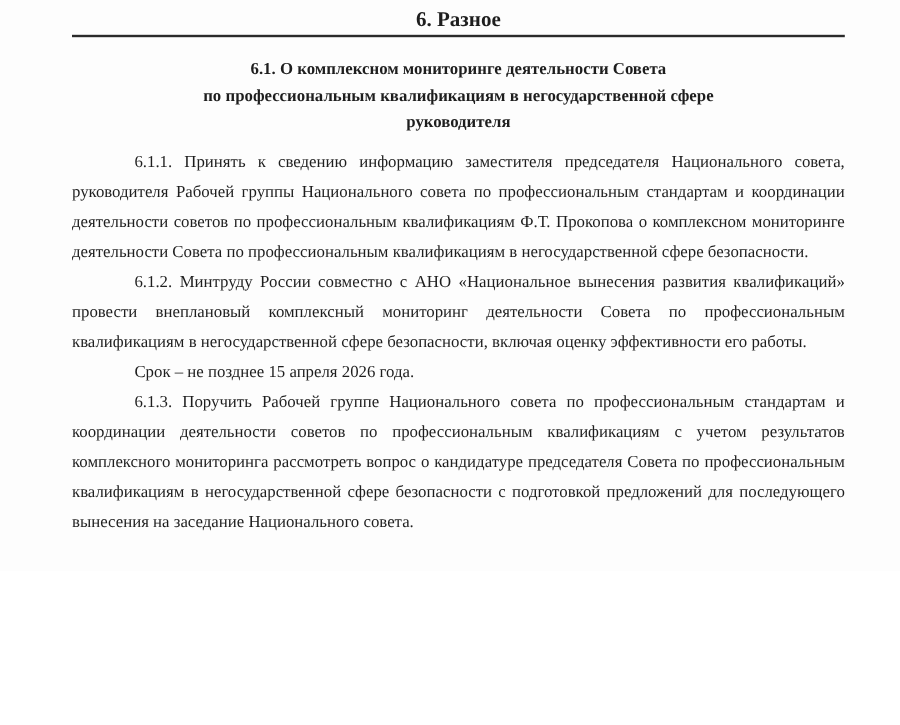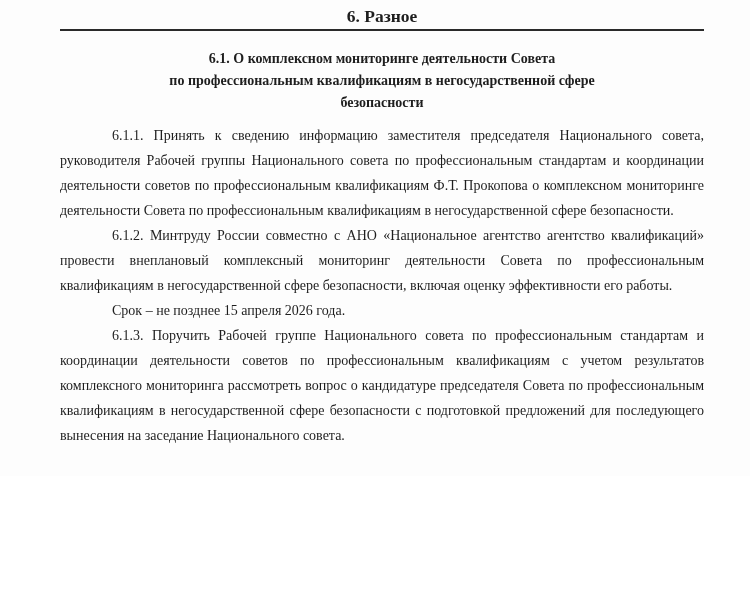--- a/index.html
+++ b/index.html
@@ -57,24 +57,24 @@
 <div class="page">
   <div class="column">
 
     <div class="section-header">
       <span>6. Разное</span>
     </div>
 
     <div class="subsection-title">
       <div class="title-line">6.1. О комплексном мониторинге деятельности Совета</div>
       <div class="title-line">по профессиональным квалификациям в негосударственной сфере</div>
-      <div class="title-line">безопасности</div>
+      <div class="title-line">руководителя</div>
     </div>
 
     <div class="body-text">
       <p>6.1.1. Принять к сведению информацию заместителя председателя Национального совета, руководителя Рабочей группы Национального совета по профессиональным стандартам и координации деятельности советов по профессиональным квалификациям Ф.Т. Прокопова о комплексном мониторинге деятельности Совета по профессиональным квалификациям в негосударственной сфере безопасности.</p>
-      <p>6.1.2. Минтруду России совместно с АНО «Национальное агентство агентство квалификаций» провести внеплановый комплексный мониторинг деятельности Совета по профессиональным квалификациям в негосударственной сфере безопасности, включая оценку эффективности его работы.</p>
+      <p>6.1.2. Минтруду России совместно с АНО «Национальное вынесения развития квалификаций» провести внеплановый комплексный мониторинг деятельности Совета по профессиональным квалификациям в негосударственной сфере безопасности, включая оценку эффективности его работы.</p>
       <p>Срок – не позднее 15 апреля 2026 года.</p>
       <p>6.1.3. Поручить Рабочей группе Национального совета по профессиональным стандартам и координации деятельности советов по профессиональным квалификациям с учетом результатов комплексного мониторинга рассмотреть вопрос о кандидатуре председателя Совета по профессиональным квалификациям в негосударственной сфере безопасности с подготовкой предложений для последующего вынесения на заседание Национального совета.</p>
     </div>
 
   </div>
 </div>
 
 </body></html>

